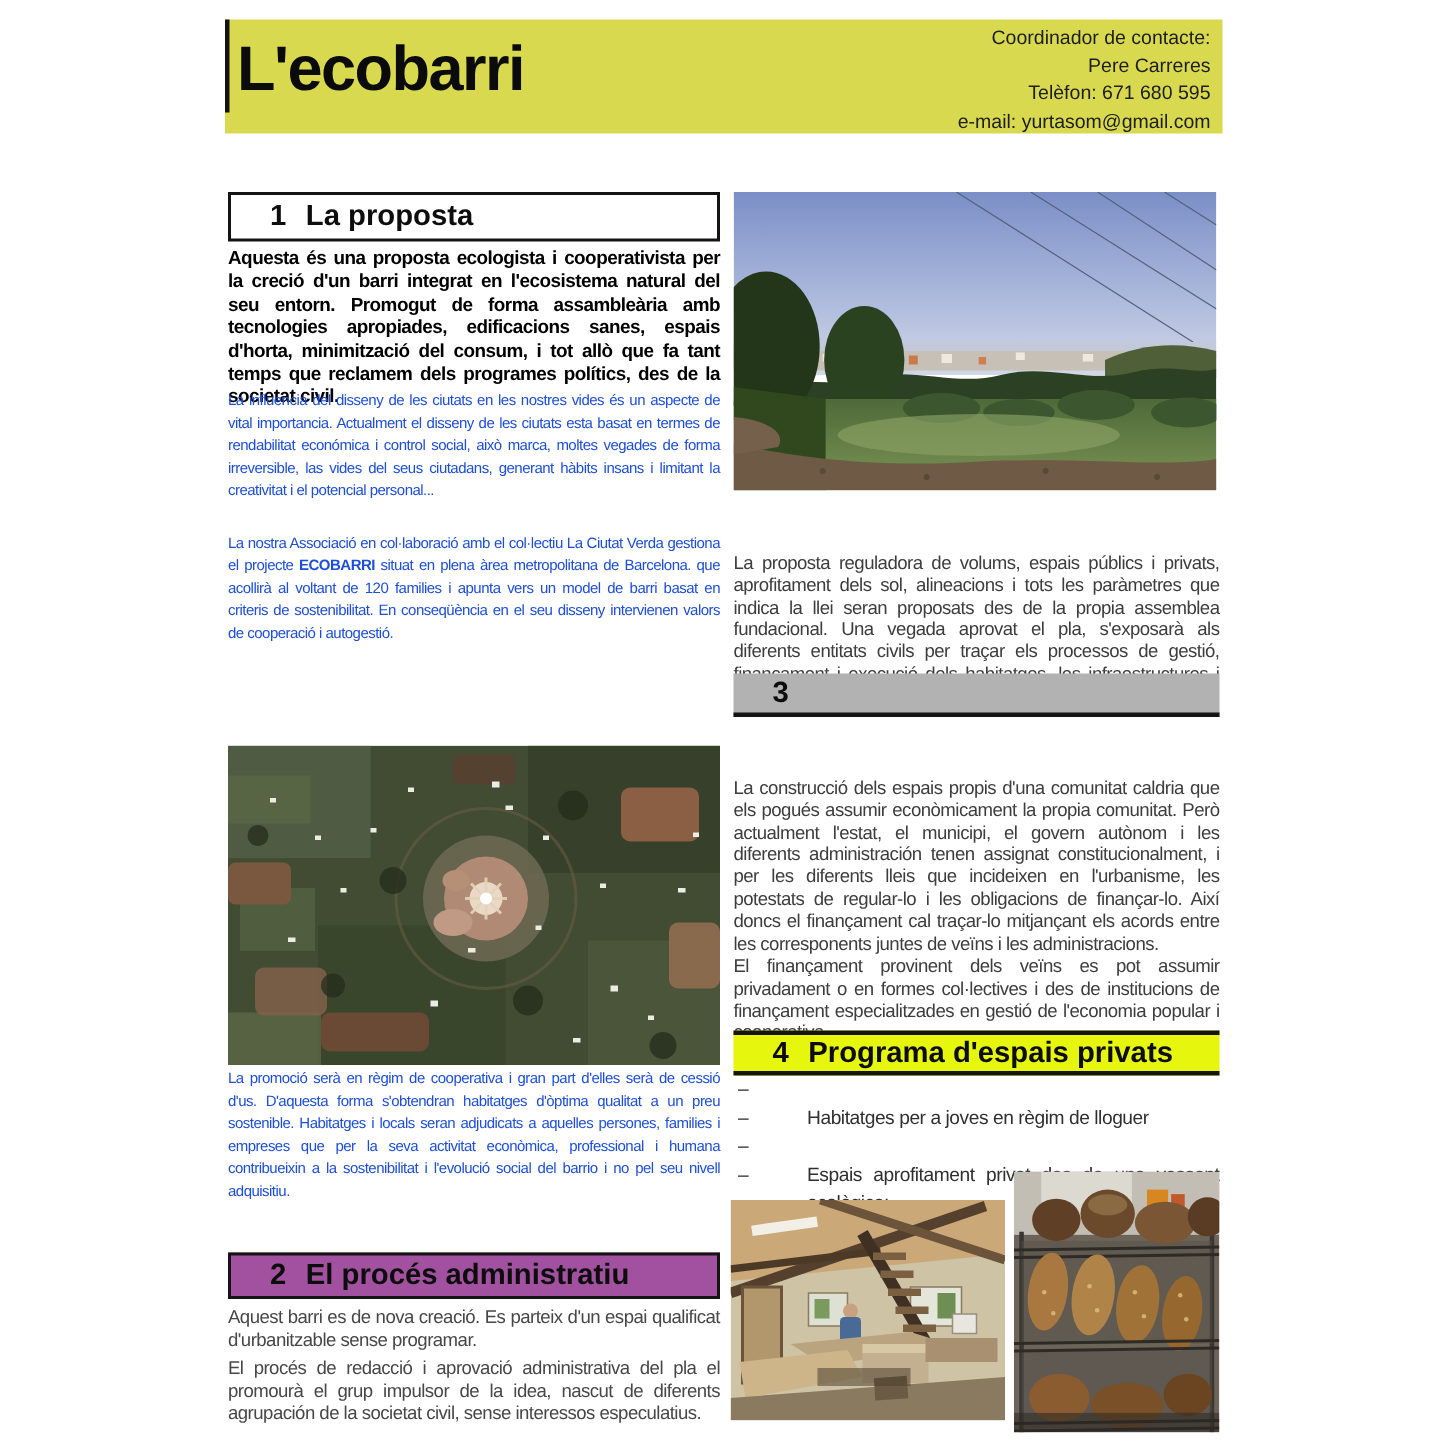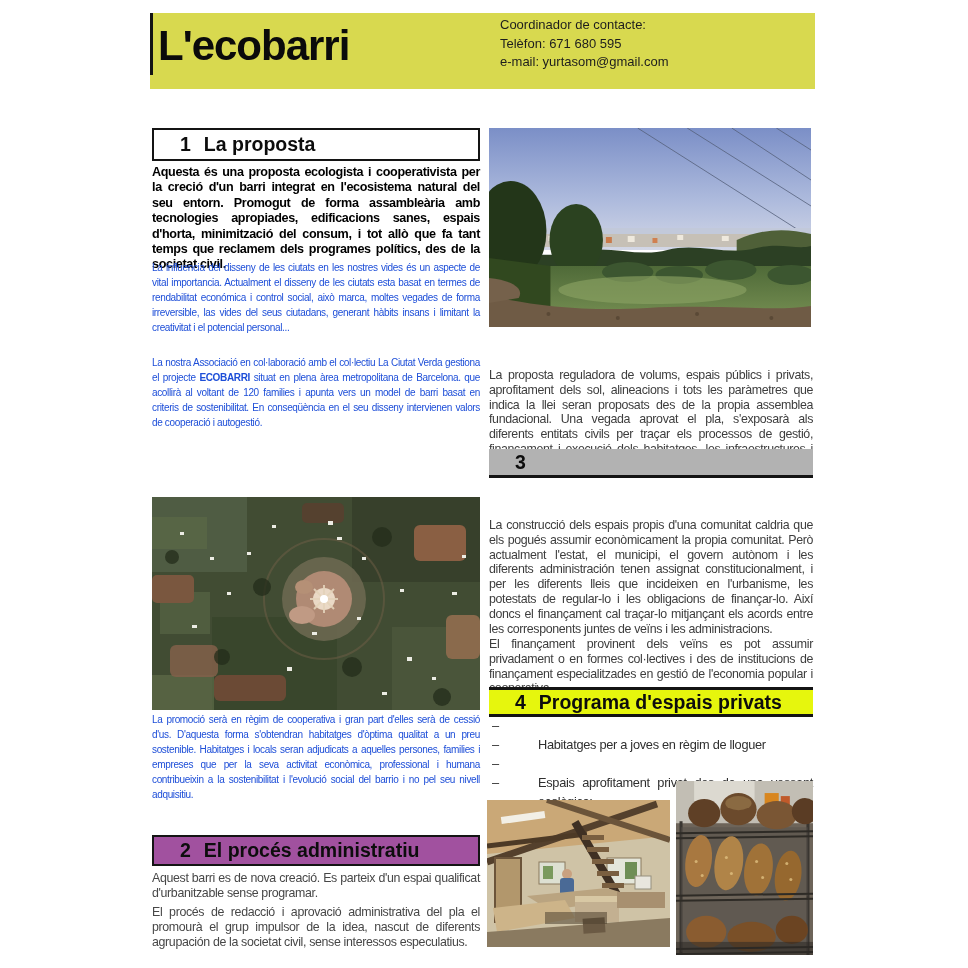--- a/index.html
+++ b/index.html
@@ -6,21 +6,21 @@
   .canvas{
     position:relative;width:968px;height:968px;background:#ffffff;
     font-family:"Liberation Sans","DejaVu Sans",sans-serif;color:#111;overflow:hidden;
   }
   .abs{position:absolute;}
 
   
   .header-band{left:150px;top:13px;width:665px;height:76px;background:#d8d94f;}
   .header-cursor{left:150px;top:13px;width:3px;height:62px;background:#141414;}
   .doc-title{left:158px;top:22px;font-size:42px;font-weight:bold;color:#0b0b0b;letter-spacing:-1px;}
-  .contact-block{left:500px;top:16px;width:307px;font-size:13px;line-height:18.5px;color:#1d1d1d;padding-right:2px;}
+  .contact-block{left:500px;top:16px;width:307px;text-align:right;font-size:13px;line-height:18.5px;color:#1d1d1d;padding-right:2px;}
 
   
   .sec{display:flex;align-items:center;font-weight:bold;font-size:19.5px;color:#0d0d0d;}
   .sec .num{margin-left:26px;margin-right:13px;}
   .sec1{left:152px;top:128px;width:324px;height:29px;background:#ffffff;border:2px solid #141414;}
   .sec2{left:152px;top:835px;width:324px;height:27px;background:#a1519f;border:2px solid #141414;}
   .sec3{left:489px;top:449px;width:324px;height:26px;background:#b2b2b2;border-bottom:3px solid #141414;}
   .sec4{left:489px;top:687px;width:324px;height:24px;background:#e6f60d;border-top:3px solid #141414;border-bottom:3px solid #141414;}
 
   
@@ -47,20 +47,21 @@
 </head>
 <body>
 
 <div class="canvas">
 
   <div class="abs header-band"></div>
   <div class="abs header-cursor"></div>
   <div class="abs doc-title">L'ecobarri</div>
   <div class="abs contact-block">
     <div>Coordinador de contacte:</div>
+    <div>Pere Carreres</div>
     <div>Telèfon: 671 680 595</div>
     <div>e-mail:  yurtasom@gmail.com</div>
   </div>
 
   <div class="abs sec sec1">
     <span class="num">1</span>
     <span>La proposta</span>
   </div>
 
   <div class="abs p p-bold">Aquesta és una proposta ecologista i cooperativista per la creció d'un barri integrat en l'ecosistema natural del seu entorn. Promogut de forma assambleària amb tecnologies apropiades, edificacions sanes, espais d'horta, minimització del consum, i tot allò que fa tant temps que reclamem dels programes polítics, des de la societat civil.</div>

